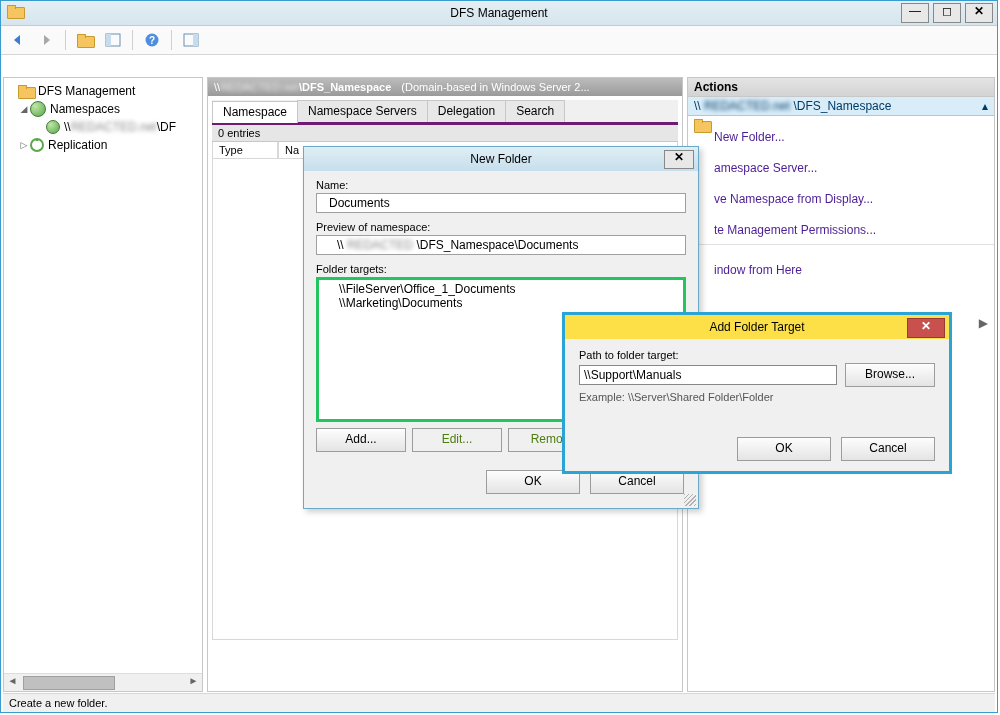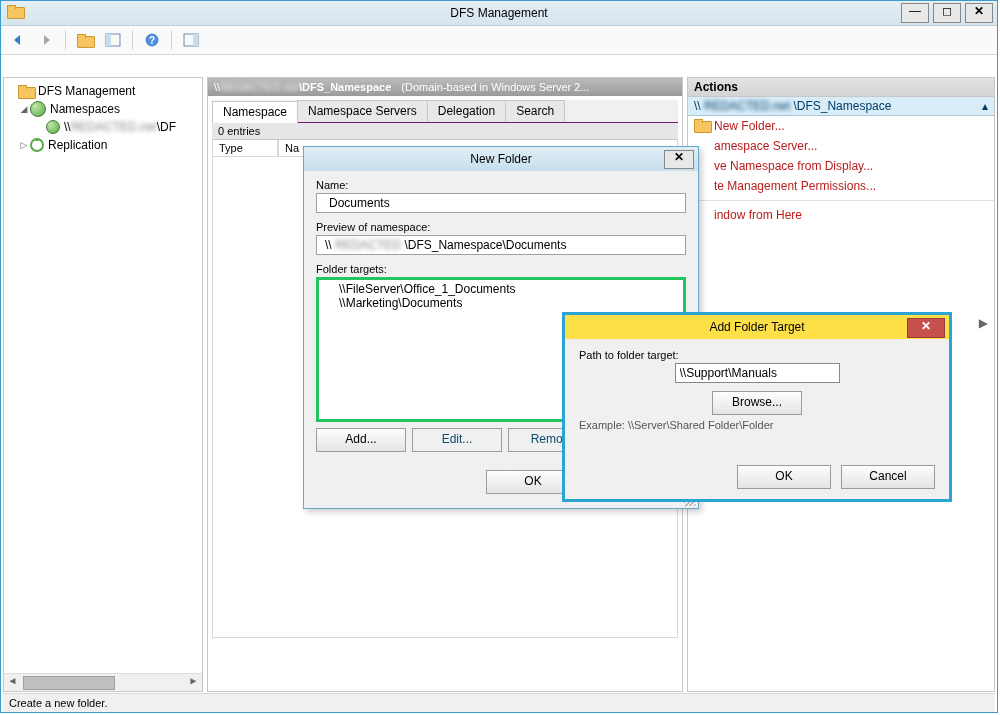--- a/index.html
+++ b/index.html
@@ -31,59 +31,59 @@
   .tree { padding:4px 2px; }
   .tree-row { display:flex; align-items:center; height:18px; white-space:nowrap; overflow:hidden; }
   .tree-row .exp { width:12px; text-align:center; color:#666; font-size:9px; }
   .tree-row .ticon { margin-right:4px; }
   .tree-scroll { position:absolute; bottom:0; left:0; right:0; height:17px; background:#f0f0f0; border-top:1px solid #ddd; display:flex; align-items:center; }
   .tree-scroll .thumb { height:12px; background:#c0c0c0; border:1px solid #a0a0a0; }
   .tree-scroll .arrow { width:17px; height:15px; text-align:center; color:#666; font-size:10px; }
   
   .main-header { height:18px; background:linear-gradient(#bcbcbc,#9a9a9a); color:#fff; font-size:11px; display:flex; align-items:center; padding:0 6px; white-space:nowrap; overflow:hidden; }
   .main-header .blurred { filter:blur(2px); color:#eee; }
-  .tabrow { display:flex; background:#f0f0f0; border-bottom:1px solid #701a75; height:22px; }
+  .tabrow { display:flex; background:#f0f0f0; border-bottom:3px solid #701a75; height:22px; }
   .tab { border:1px solid #c7c7c7; border-bottom:none; padding:0 10px; line-height:20px; background:#e8e8e8; margin-right:-1px; cursor:default; }
   .tab.active { background:#fff; position:relative; top:1px; }
   .entries-bar { background:#e6e6e6; font-size:11px; padding:2px 6px; border-bottom:1px solid #c7c7c7; }
   .listhdr { display:flex; background:#fff; }
   .listhdr .col { border:1px solid #d8d8d8; border-top:none; padding:2px 6px; font-size:11px; }
   
   .actions-header { height:18px; background:linear-gradient(#e4e4e4,#d3d3d3); border-bottom:1px solid #c7c7c7; font-weight:bold; padding:0 6px; line-height:18px; }
   .actions-sub { background:#d9edf9; border-bottom:1px solid #a8c9e0; padding:2px 6px; color:#003a66; position:relative; overflow:hidden; }
   .actions-sub .blurred { filter:blur(2px); }
   .actions-sub .collapse { position:absolute; right:6px; top:2px; color:#003a66; }
-  .action-item { padding:3px 6px 3px 26px; position:relative; cursor:default; color:#b91c1c; }
+  .action-item { padding:14px 6px 3px 26px; position:relative; cursor:default; color:#4c1d95; }
   .action-item .aicon { position:absolute; left:6px; top:3px; }
   .action-sep { border-top:1px solid #e0e0e0; margin:4px 0; }
   .action-arrow { position:absolute; right:6px; top:238px; color:#666; }
   
   .statusbar { position:absolute; bottom:0; left:2px; right:2px; height:18px; background:#f0f0f0; border-top:1px solid #d7d7d7; padding-left:6px; line-height:18px; font-size:11px; }
   
   .dialog { position:absolute; background:#f0f0f0; border:1px solid #6aa9c9; box-shadow:3px 3px 6px rgba(0,0,0,0.2); }
   .dialog .dtitlebar { height:24px; background:linear-gradient(#dfeef5,#c6dfec); position:relative; }
   .dialog .dtitle { text-align:center; line-height:24px; font-size:12px; }
   .dclose { position:absolute; right:4px; top:3px; width:28px; height:17px; border:1px solid #888; background:#e8e8e8; text-align:center; font-weight:bold; font-size:12px; line-height:13px; cursor:default; }
   .dialog-body { padding:8px 12px; }
   .fld-label { font-size:11px; margin-bottom:2px; }
   .fld-input { width:100%; border:1px solid #a0a0a0; padding:2px 12px; box-sizing:border-box; font-size:12px; background:#fff; height:20px; }
-  .fld-preview { background:#fff; border:1px solid #a0a0a0; padding:2px 8px; font-size:12px; height:20px; box-sizing:border-box; white-space:nowrap; overflow:hidden; }
+  .fld-preview { background:#fff; border:1px solid #a0a0a0; padding:2px 20px; font-size:12px; height:20px; box-sizing:border-box; white-space:nowrap; overflow:hidden; }
   .targets-box { border:3px solid #22c55e; background:#fff; height:135px; padding:2px 20px; font-size:12px; overflow:hidden; }
   .btnrow { display:flex; gap:6px; margin-top:6px; }
   .btn { min-width:72px; height:22px; border:1px solid #9c9c9c; background:linear-gradient(#fdfdfd,#e4e4e4); font-size:12px; text-align:center; line-height:20px; cursor:default; padding:0 8px; }
-  .btn.disabled { color:#0c4a6e; background:#f0f0f0; }
+  .btn.disabled { color:#4d7c0f; background:#f0f0f0; }
   .dialog .bottom-btns { display:flex; gap:10px; justify-content:flex-end; padding:10px 14px 14px; }
   .resize-grip { position:absolute; right:2px; bottom:2px; width:12px; height:12px; background:repeating-linear-gradient(135deg,#b0b0b0 0 1px,transparent 1px 3px); }
   
   .aft-dialog { border:3px solid #2aa4d4; background:#f0f0f0; }
   .aft-title { height:24px; background:#fde047; color:#000; position:relative; }
   .aft-title .t { text-align:center; line-height:24px; font-size:12px; }
   .aft-close { position:absolute; right:4px; top:3px; width:36px; height:18px; background:#c8504d; color:#fff; border:1px solid #9a3a38; text-align:center; font-weight:bold; line-height:15px; cursor:default; }
   .aft-body { padding:10px 14px; }
-  .aft-inrow { display:flex; gap:8px; align-items:center;flex-direction:column; }
+  .aft-inrow { display:flex; gap:8px; align-items:center; }
   .aft-input { flex:1; border:1px solid #888; background:#fff; height:20px; padding:2px 4px; font-size:12px; box-sizing:border-box; }
   .example { font-size:11px; color:#555; margin-top:4px; }
   
   .folder-icon { width:16px; height:12px; position:relative; }
   .folder-icon::before { content:""; position:absolute; left:0; top:2px; width:16px; height:10px; background:#f6c560; border:1px solid #c99a2e; border-radius:1px; }
   .folder-icon::after { content:""; position:absolute; left:0; top:0; width:7px; height:3px; background:#f6c560; border:1px solid #c99a2e; border-bottom:none; border-radius:1px 1px 0 0; }
   .globe-icon { width:14px; height:14px; border-radius:50%; background:radial-gradient(circle at 30% 30%,#bfe6a8,#5aa84a); border:1px solid #3d7a34; }
   svg { display:block; }
 </style>
 </head>

